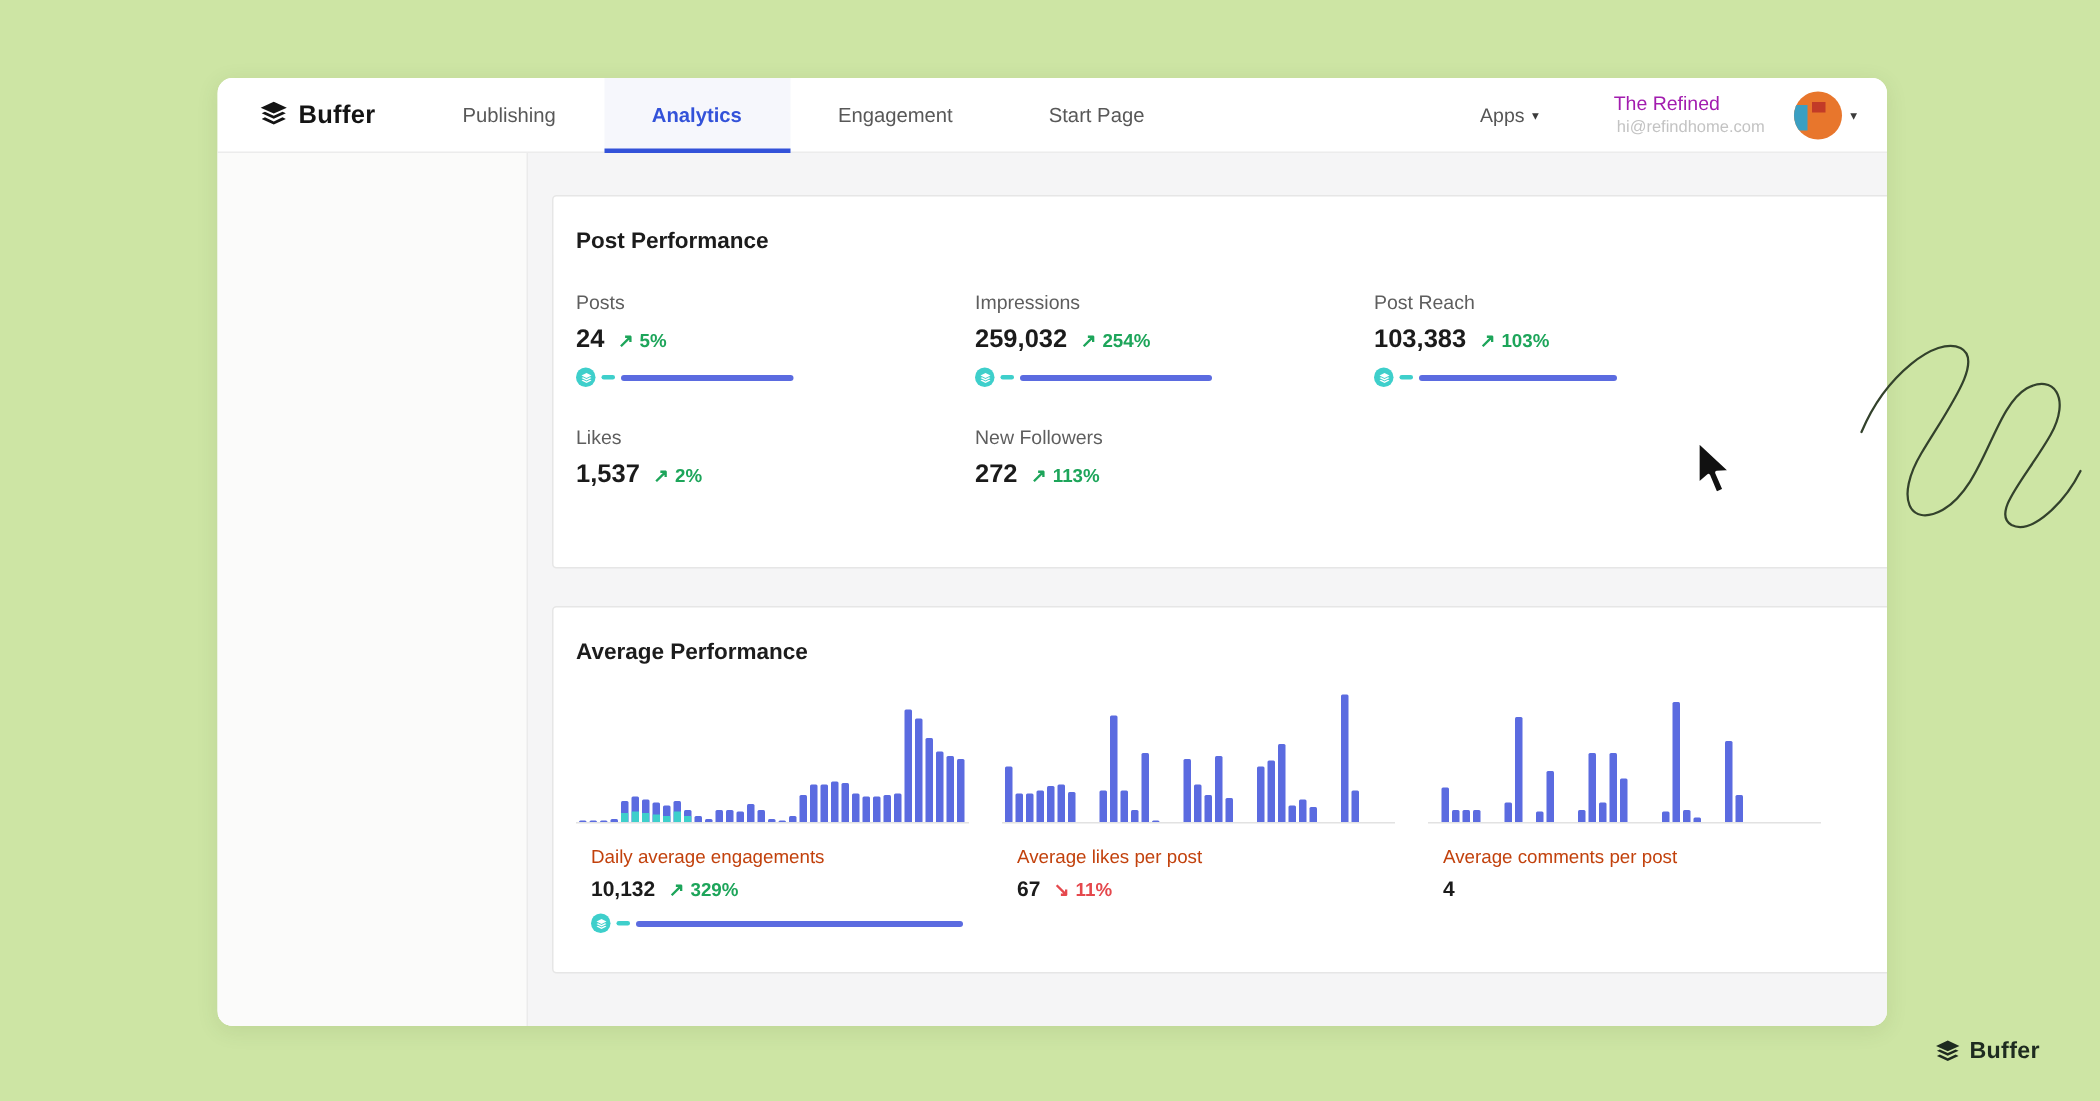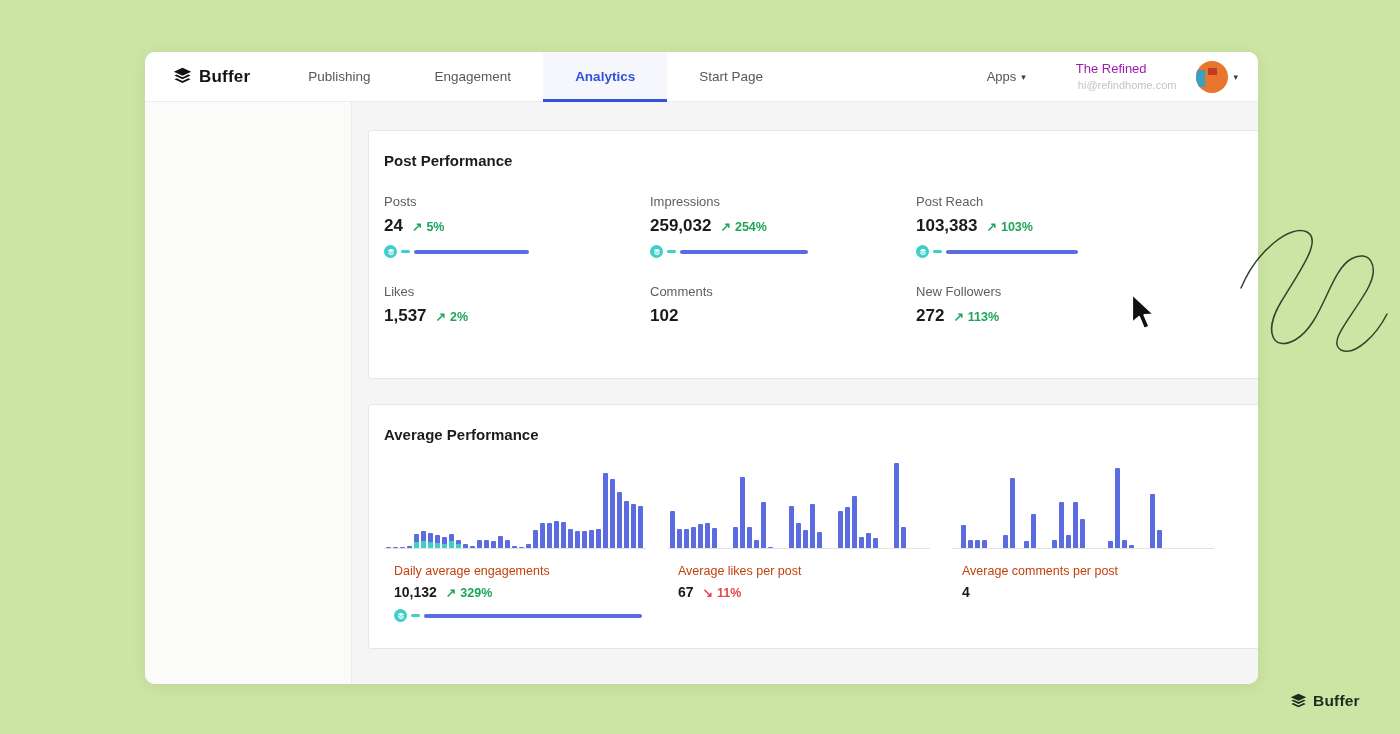--- a/index.html
+++ b/index.html
@@ -84,22 +84,22 @@
         <svg width="19" height="19" viewBox="0 0 24 24" fill="#141414">
           <path d="M12 1l11 5-11 5L1 6l11-5z"></path>
           <path d="M4.6 9.4L1.8 10.7 12 15.4l10.2-4.7-2.8-1.3L12 12.8 4.6 9.4z"></path>
           <path d="M4.6 14.2L1.8 15.5 12 20.2l10.2-4.7-2.8-1.3L12 17.6 4.6 14.2z"></path>
         </svg>
       </span>
       <span class="brand-text">Buffer</span>
     </div>
     <div class="tabs">
         <div class="tab">Publishing</div>
+        <div class="tab active">Analytics</div>
         <div class="tab">Engagement</div>
-        <div class="tab active">Analytics</div>
         <div class="tab">Start Page</div>
       </div>
     <div class="nav-right">
       <div class="apps">
         <span>Apps</span>
         <span class="caret">▾</span>
       </div>
       <div class="user-block">
         <div class="user-name">The Refined</div>
         <div class="user-email">hi@refindhome.com</div>
@@ -183,26 +183,20 @@
               </div>
             </div>
             <div class="metric">
               <div class="metric-label">Likes</div>
               <div class="metric-value-row">
                 <span class="metric-value">1,537</span>
                 <span class="trend up">
                   <span>↗</span>
                   <span>2%</span>
                 </span>
-              </div>
-            </div>
-            <div class="metric">
-              <div class="metric-label">Comments</div>
-              <div class="metric-value-row">
-                <span class="metric-value">102</span>
               </div>
             </div>
             <div class="metric">
               <div class="metric-label">New Followers</div>
               <div class="metric-value-row">
                 <span class="metric-value">272</span>
                 <span class="trend up">
                   <span>↗</span>
                   <span>113%</span>
                 </span>

